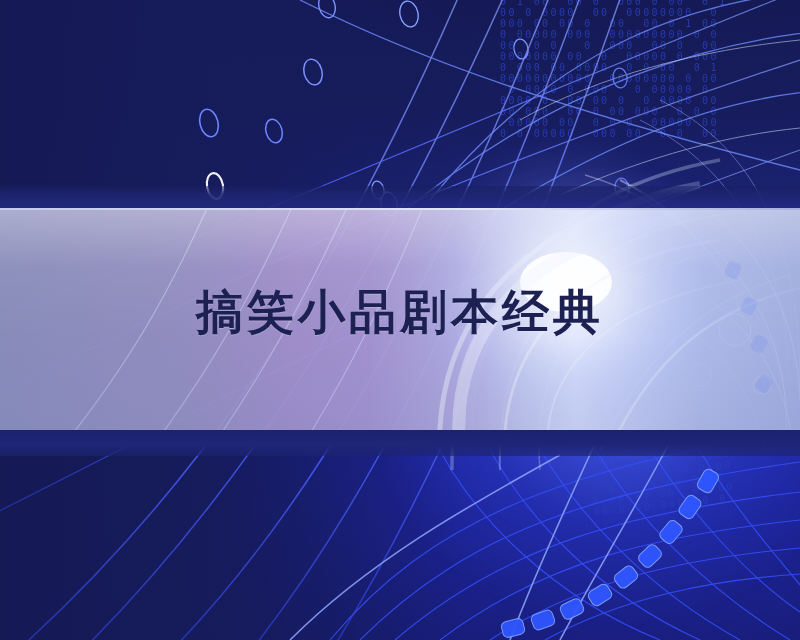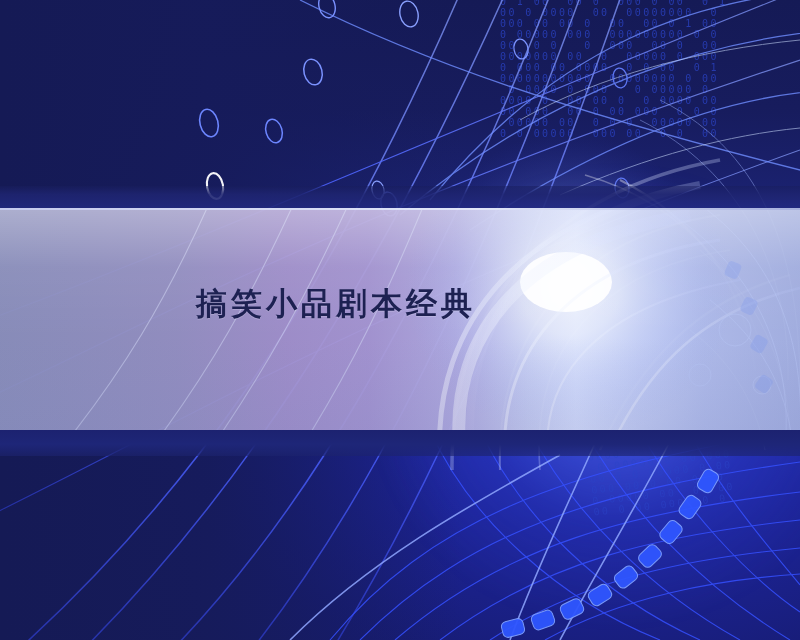--- a/index.html
+++ b/index.html
@@ -89,21 +89,21 @@
   }
   .darkbar.above{top:186px;height:24px;opacity:.9;
     background:linear-gradient(180deg,rgba(24,29,92,.55) 0%,#1e2470 35%,#222a80 100%);}
   .darkbar.below{top:430px;height:26px;
     background:linear-gradient(180deg,#1c2270 0%,#1e2678 55%,rgba(28,35,110,.65) 100%);}
 
   
   .title{
     position:absolute;
     left:196px;top:288px;
-    font-size:31px;
+    font-size:47px;
     font-weight:bold;
     letter-spacing:4px;
     color:#1d2152;
     line-height:1;
     white-space:nowrap;
     text-shadow:0 1px 0 rgba(255,255,255,.18);
   }
 </style>
 </head>
 <body>

